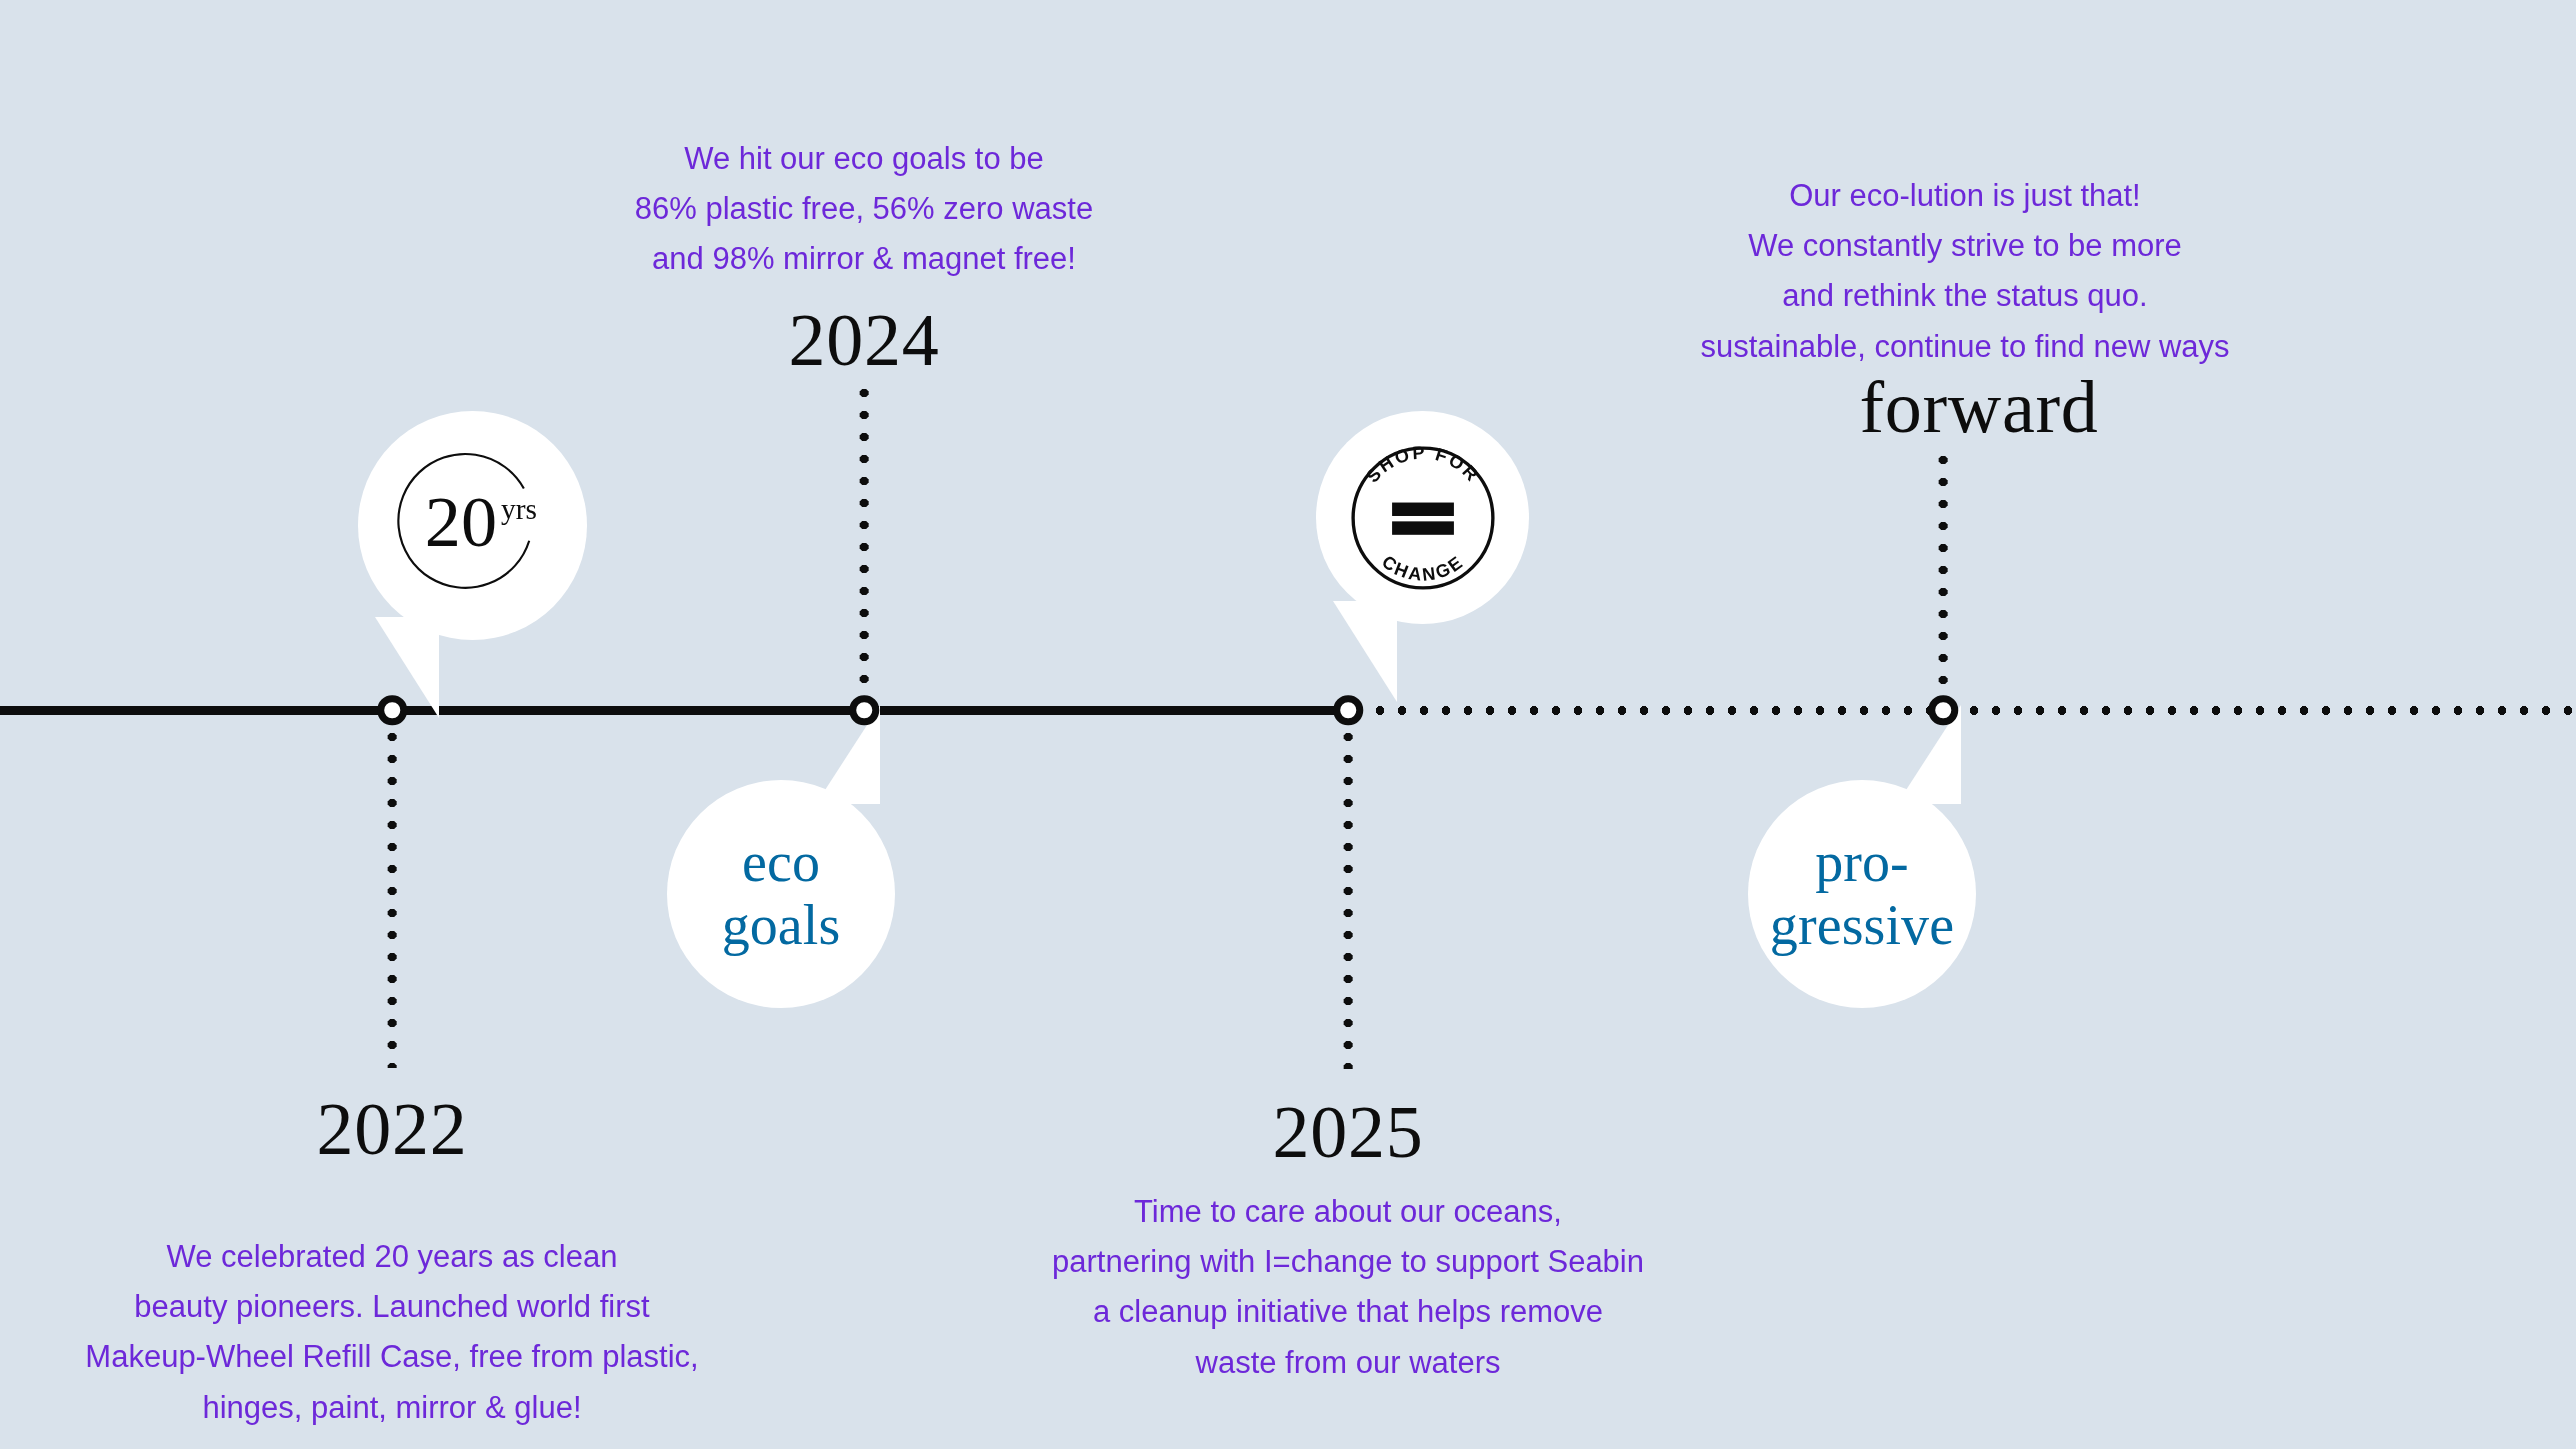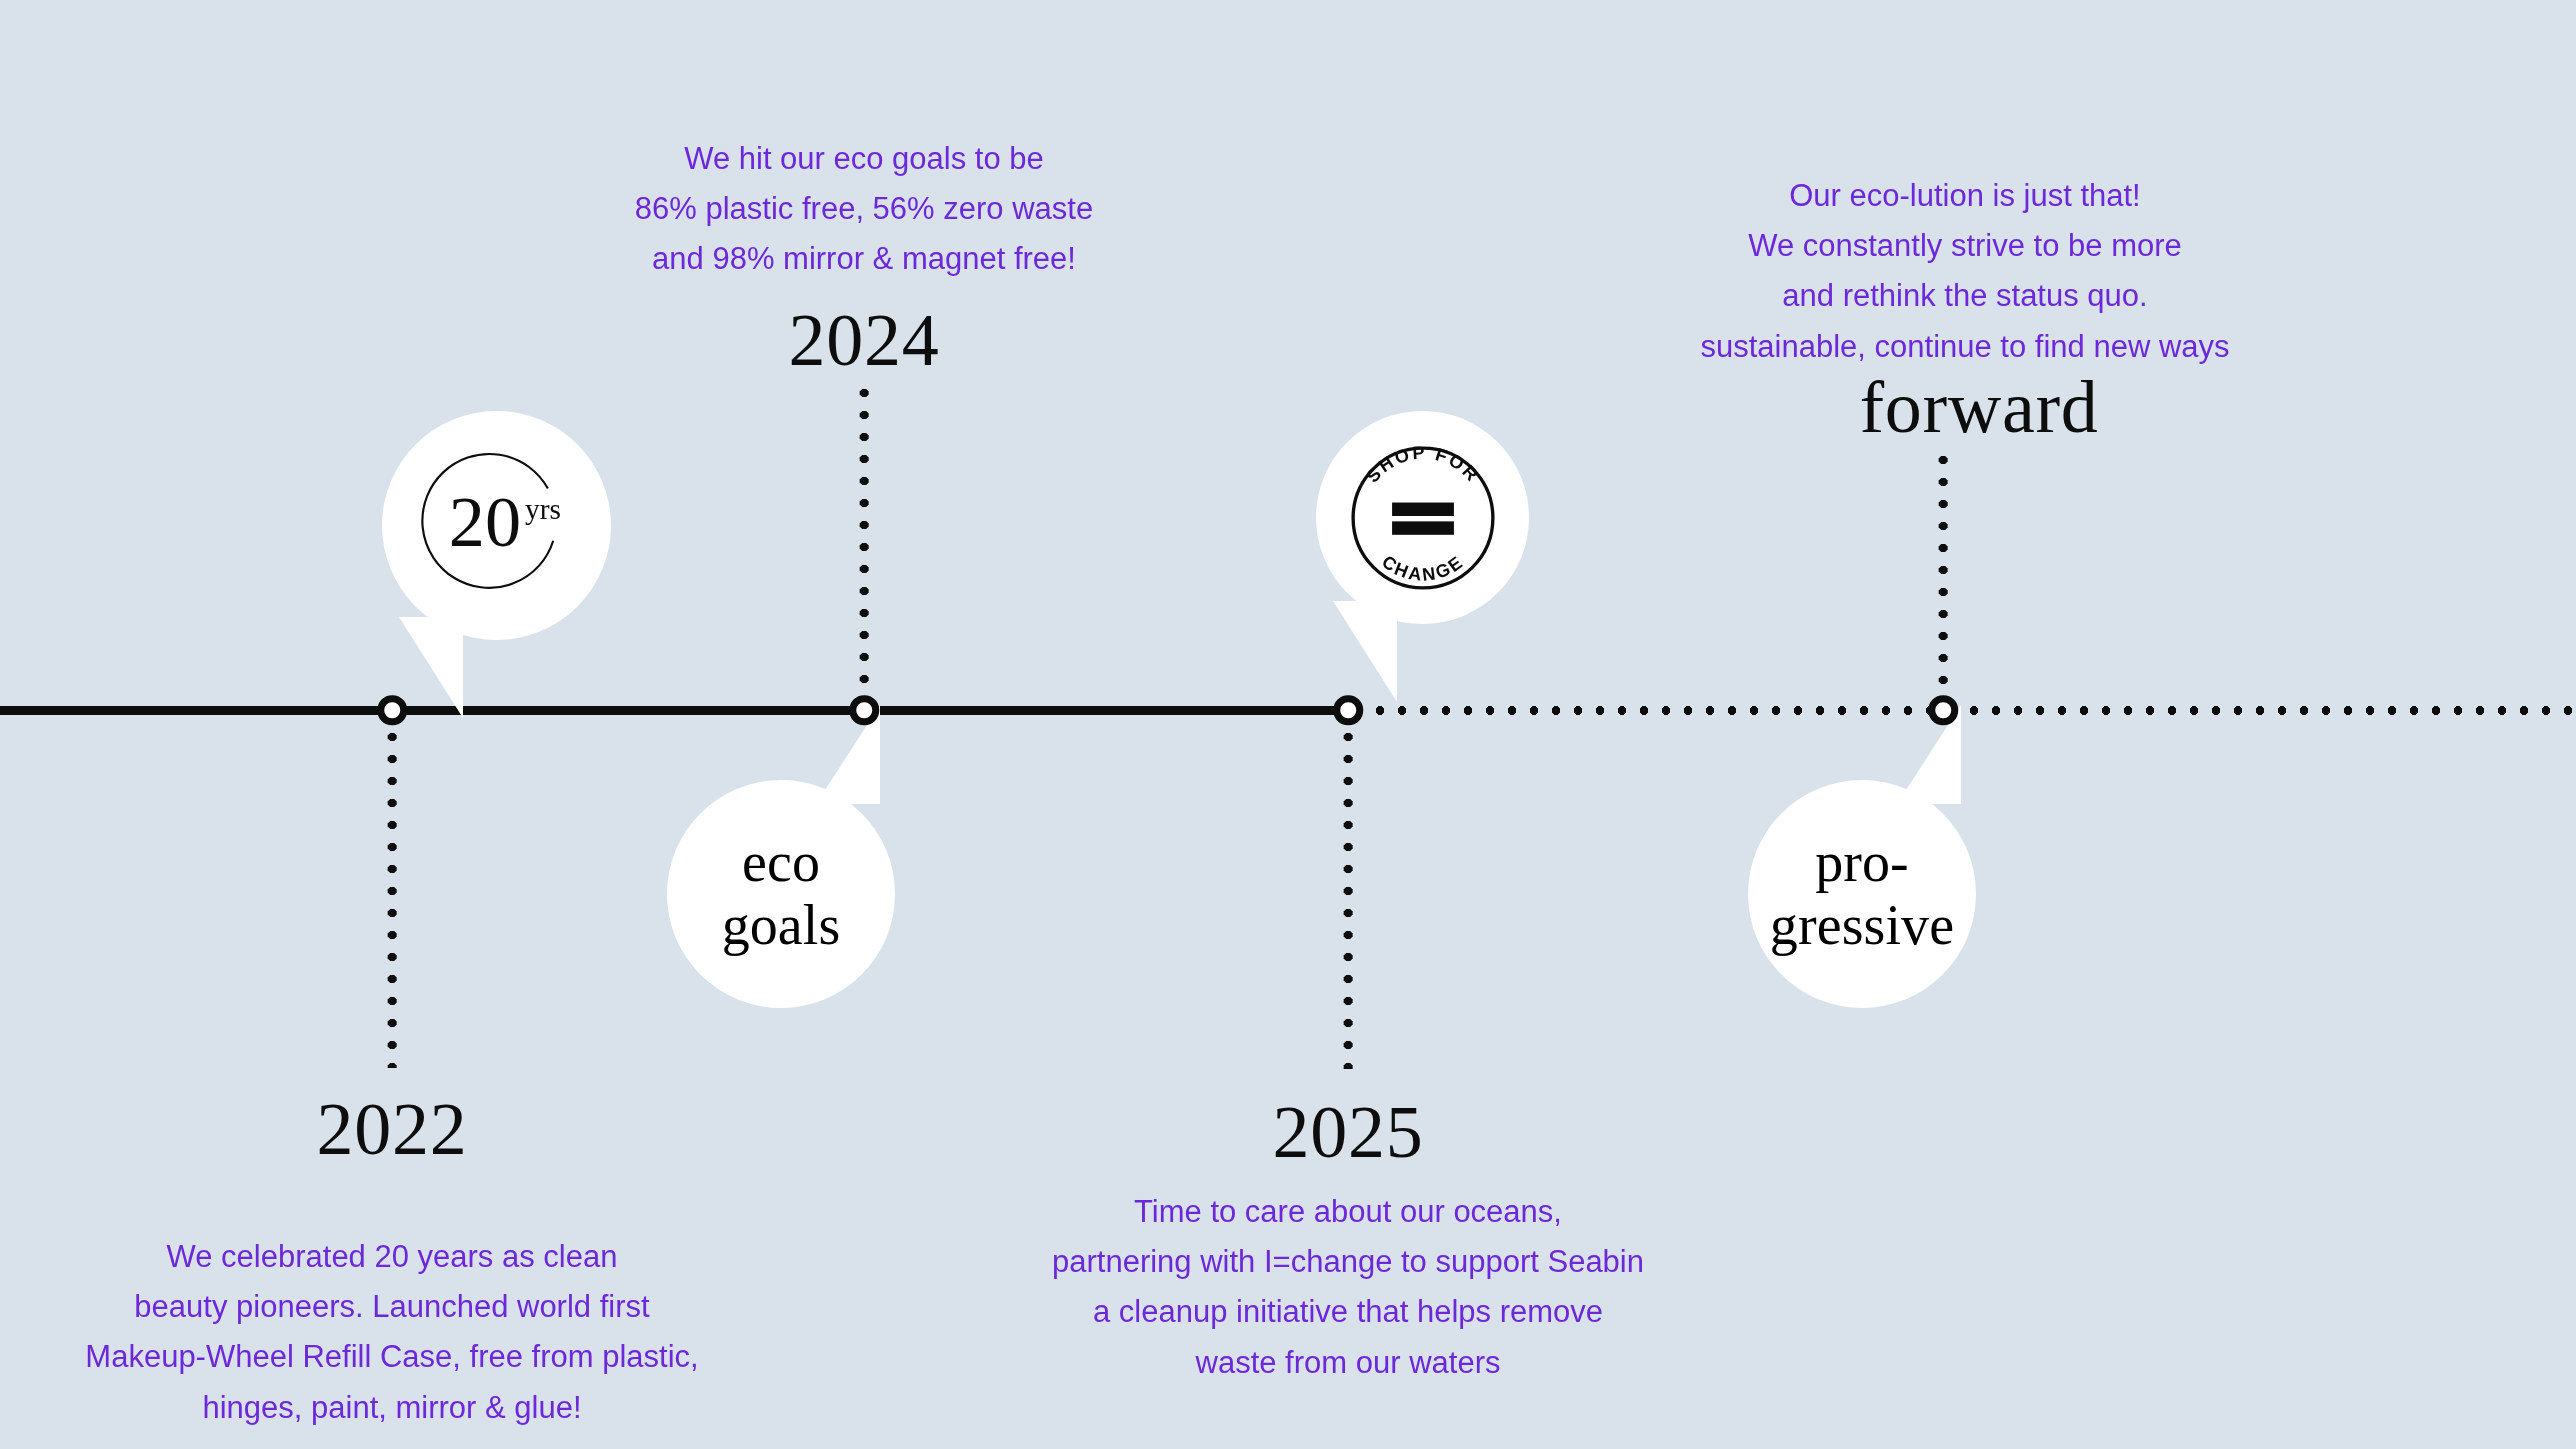--- a/index.html
+++ b/index.html
@@ -100,21 +100,21 @@
     top: -75px;
     border-width: 0 0 99px 64px;
     border-color: transparent transparent #ffffff transparent;
   }
 
   
   .bubble-label {
     font-family: "Liberation Serif", "DejaVu Serif", serif;
     font-size: 56px;
     line-height: 1.12;
-    color: #000000;
+    color: #0369a1;
     letter-spacing: 0.1px;
     position: relative;
     z-index: 2;
   }
 
   
   .year {
     position: absolute;
     font-family: "Liberation Serif", "DejaVu Serif", serif;
     font-size: 74px;
@@ -160,21 +160,21 @@
 
 <div id="stage" style="background: rgb(217, 226, 235);">
 
   <div class="axis-solid"></div>
   <div class="axis-dotted"></div>
 
   <div class="node" style="left:392px; top:710px;"></div>
 
   <div class="vconn" style="left:392px; top:726px; height:342px;"></div>
 
-  <div class="bubble" style="left:382px; top:411px; width:229px; height:229px;">
+  <div class="bubble" style="left:358px; top:411px; width:229px; height:229px;">
     <span class="tail tail-dl"></span>
     <div class="stamp20">
       <svg width="174" height="174" viewBox="0 0 260 260" aria-hidden="true">
 
         <path d="M 206 74
                  A 100 100 0 1 0 214 152" fill="none" stroke="#0d0d0d" stroke-width="3.2" stroke-linecap="butt"></path>
         <text x="112" y="160" text-anchor="middle" font-family="Liberation Serif, DejaVu Serif, serif" font-size="108" fill="#0d0d0d">20</text>
         <text x="172" y="120" text-anchor="start" font-family="Liberation Serif, DejaVu Serif, serif" font-size="44" fill="#0d0d0d">yrs</text>
       </svg>
     </div>

